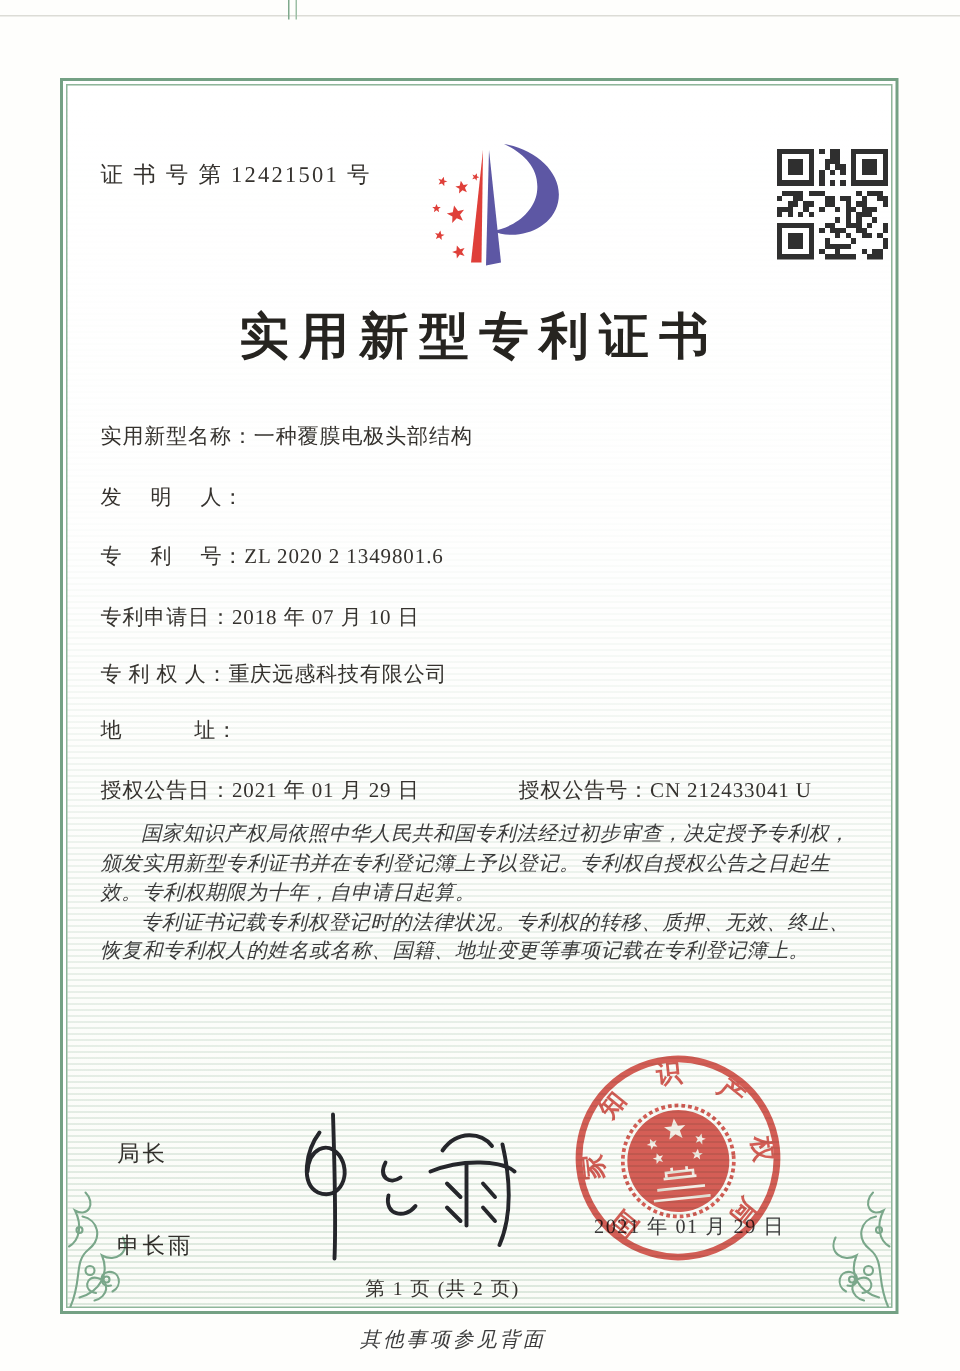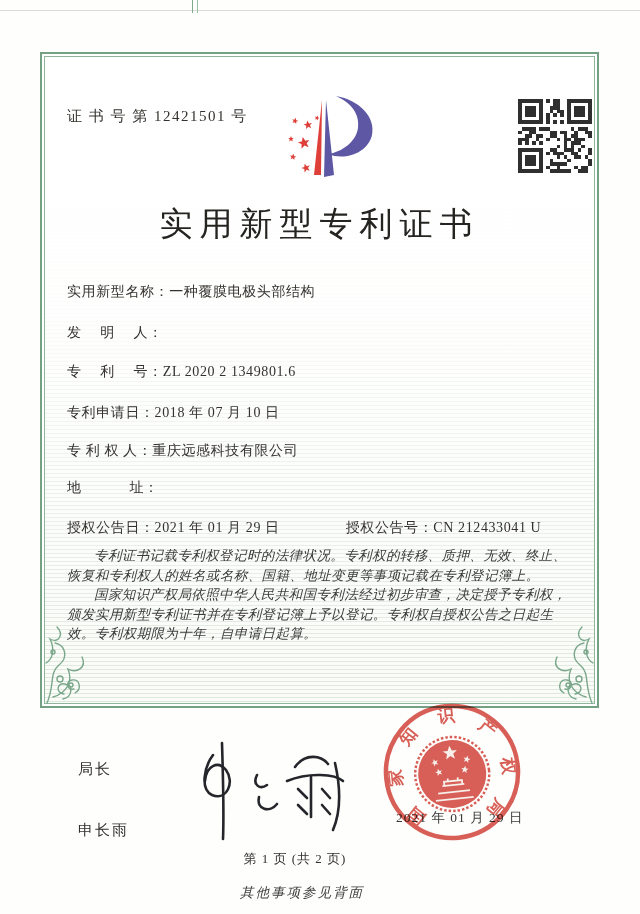--- a/index.html
+++ b/index.html
@@ -6,37 +6,37 @@
   body{
     width:640px;height:914px;position:relative;overflow:hidden;
     background:#fefefc;
     font-family:"Liberation Serif","DejaVu Serif",serif;
   }
   .scan-top-line{position:absolute;left:0;top:10px;width:640px;height:1px;background:#dcdcd6;}
   .behind-mark{position:absolute;left:192px;top:0;width:4px;height:13px;
     border-left:1px solid #7fa98c;border-right:1px solid #9dbfa6;}
   
   .cert{
-    position:absolute;left:40px;top:52px;width:559px;height:656px;
+    position:absolute;left:40px;top:52px;width:559px;height:824px;
     border:2px solid #74a184;box-sizing:border-box;background:#fff;
   }
   .cert-inner{
     position:absolute;left:2px;top:2px;right:2px;bottom:2px;
     border:1px solid #8fb69b;
     background:
       linear-gradient(180deg,#ffffff 0%,rgba(255,255,255,0.92) 35%,rgba(255,255,255,0.45) 65%,rgba(246,250,243,0.05) 100%),
       repeating-linear-gradient(180deg,rgba(138,178,148,0.28) 0px,rgba(138,178,148,0.28) 1px,rgba(255,255,255,0) 1px,rgba(255,255,255,0) 4px),
       #fbfcf8;
   }
   .layer{position:absolute;left:0;top:0;right:0;bottom:0;}
   .cert-no{position:absolute;left:22px;top:50px;font-size:15px;letter-spacing:1.5px;color:#35322e;}
   .logo{position:absolute;left:238px;top:33px;width:97px;height:97px;}
   .qr{position:absolute;left:473px;top:42px;width:74px;height:74px;}
   .title{position:absolute;left:0;top:145px;width:100%;text-align:center;
-    font-size:33px;font-weight:400;letter-spacing:7px;color:#262420;}
+    font-size:33px;font-weight:700;letter-spacing:7px;color:#262420;}
   .frow{position:absolute;left:22px;display:flex;align-items:flex-start;
     font-size:14px;color:#35322e;letter-spacing:0.6px;line-height:19px;}
   .frow .lbl{white-space:pre;}
   .frow .val{white-space:pre-line;}
   .grant-pair2{margin-left:66px;display:flex;}
   .paras{position:absolute;left:22px;top:489px;width:513px;
     font-size:13.5px;font-style:italic;line-height:19.5px;color:#3b3b3b;letter-spacing:0.4px;}
   .paras p{margin:0;text-indent:2em;}
   .signer-title{position:absolute;left:33px;top:703px;font-size:15px;color:#32302c;letter-spacing:2px;}
   .signer-name{position:absolute;left:33px;top:764px;font-size:15px;color:#32302c;letter-spacing:2px;}
@@ -262,22 +262,22 @@
       <div class="frow" style="top:461px">
         <span class="lbl">授权公告日：</span>
         <span class="val">2021 年 01 月 29 日</span>
         <span class="grant-pair2">
           <span class="lbl">授权公告号：</span>
           <span class="val">CN 212433041 U</span>
         </span>
       </div>
 
       <div class="paras">
+        <p>国家知识产权局依照中华人民共和国专利法经过初步审查，决定授予专利权，颁发实用新型专利证书并在专利登记簿上予以登记。专利权自授权公告之日起生效。专利权期限为十年，自申请日起算。</p>
         <p>专利证书记载专利权登记时的法律状况。专利权的转移、质押、无效、终止、恢复和专利权人的姓名或名称、国籍、地址变更等事项记载在专利登记簿上。</p>
-        <p>国家知识产权局依照中华人民共和国专利法经过初步审查，决定授予专利权，颁发实用新型专利证书并在专利登记簿上予以登记。专利权自授权公告之日起生效。专利权期限为十年，自申请日起算。</p>
       </div>
 
       <div class="signer-title">局长</div>
       <div class="signer-name">申长雨</div>
 
       <svg class="signature" viewBox="0 0 175 120">
         <g fill="none" stroke="#25262b" stroke-width="2.6" stroke-linecap="round" stroke-linejoin="round">
           <path d="M30 20 C21 32 17 54 29 60 C44 66 52 47 43 35 C35 25 23 31 22 46"></path>
           <path d="M39 8 C40 40 41 80 40 104"></path>
           <path d="M74 40 C69 50 77 55 84 50"></path>

